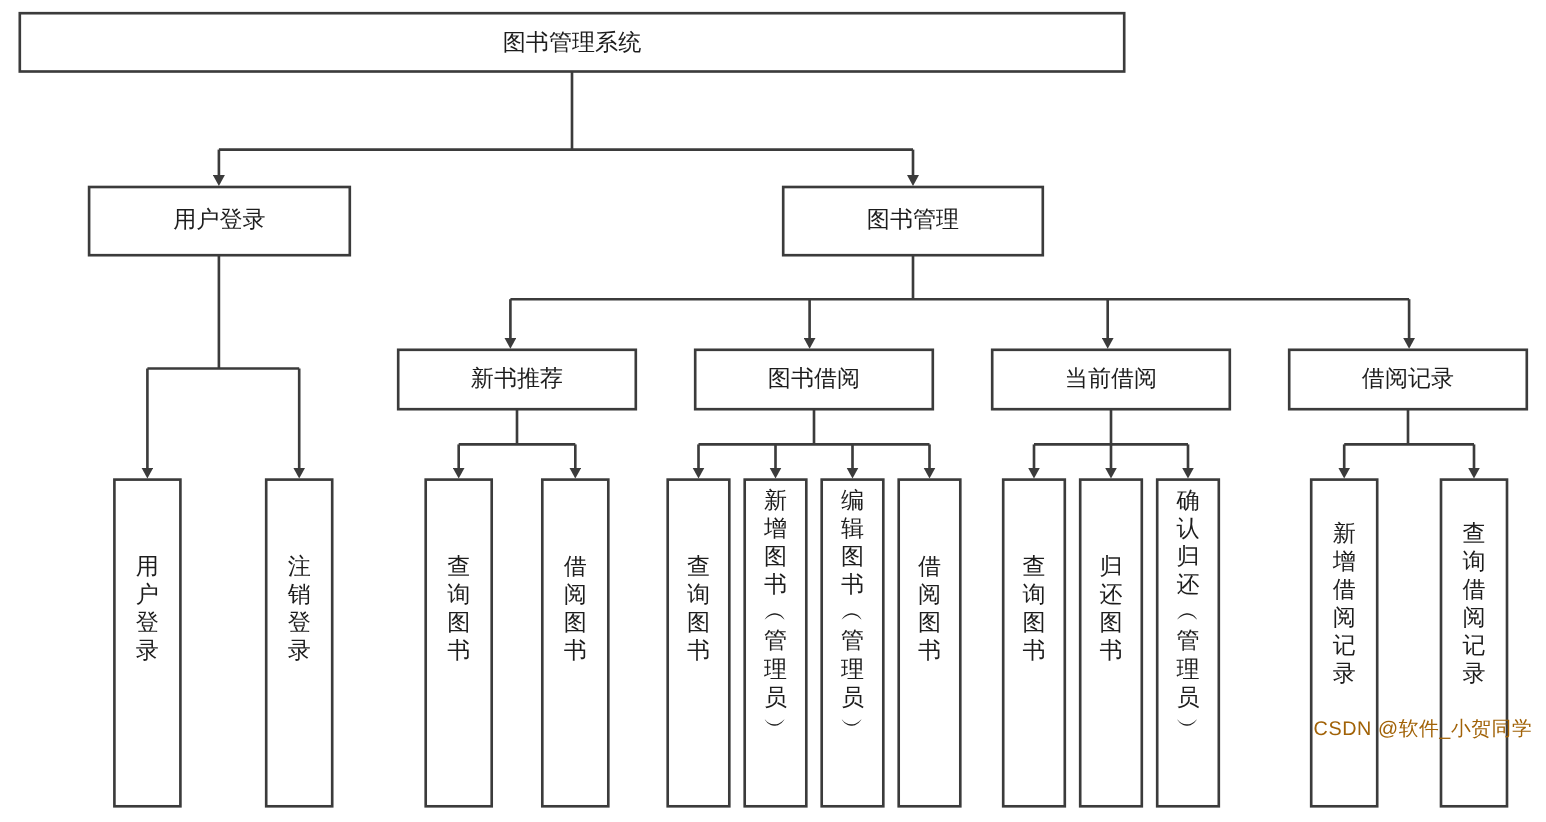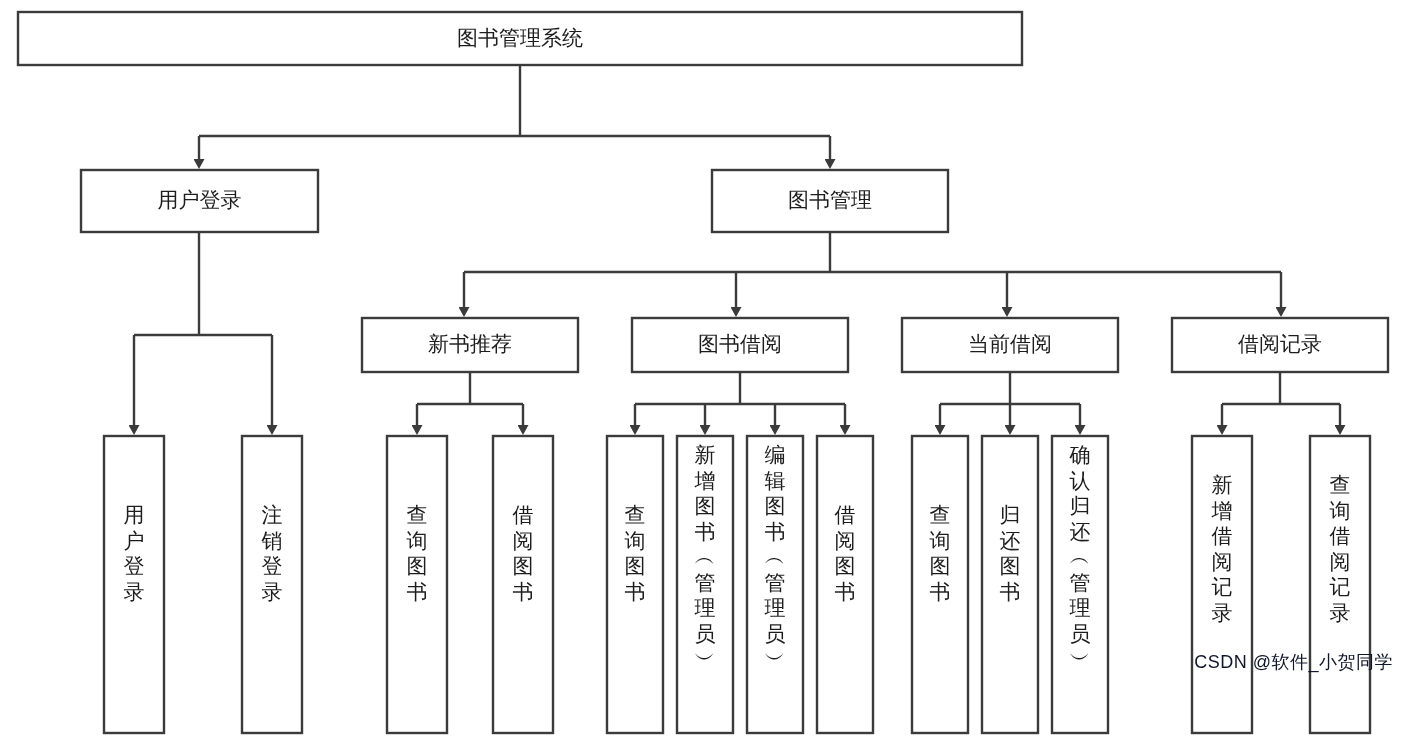--- a/index.html
+++ b/index.html
@@ -52,21 +52,21 @@
     fill: #1d1d1d;
     font-size: 21px;
     text-anchor: middle;
   }
   .watermark-text {
     position: absolute;
     right: 12px;
     bottom: 6px;
     font-family: "Liberation Sans", "DejaVu Sans", sans-serif;
     font-size: 18px;
-    color: #0f172a;
+    color: #a16207;
     white-space: nowrap;
     letter-spacing: 0.5px;
     user-select: none;
   }
 </style>
 </head>
 <body>
 
 <div id="diagram-root">
 

